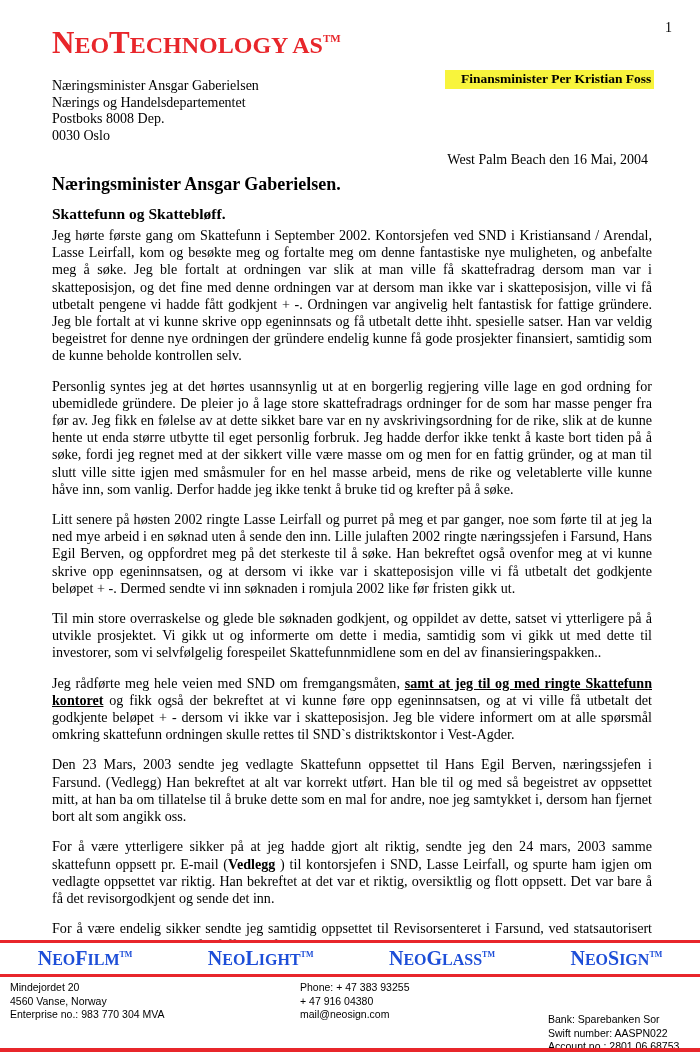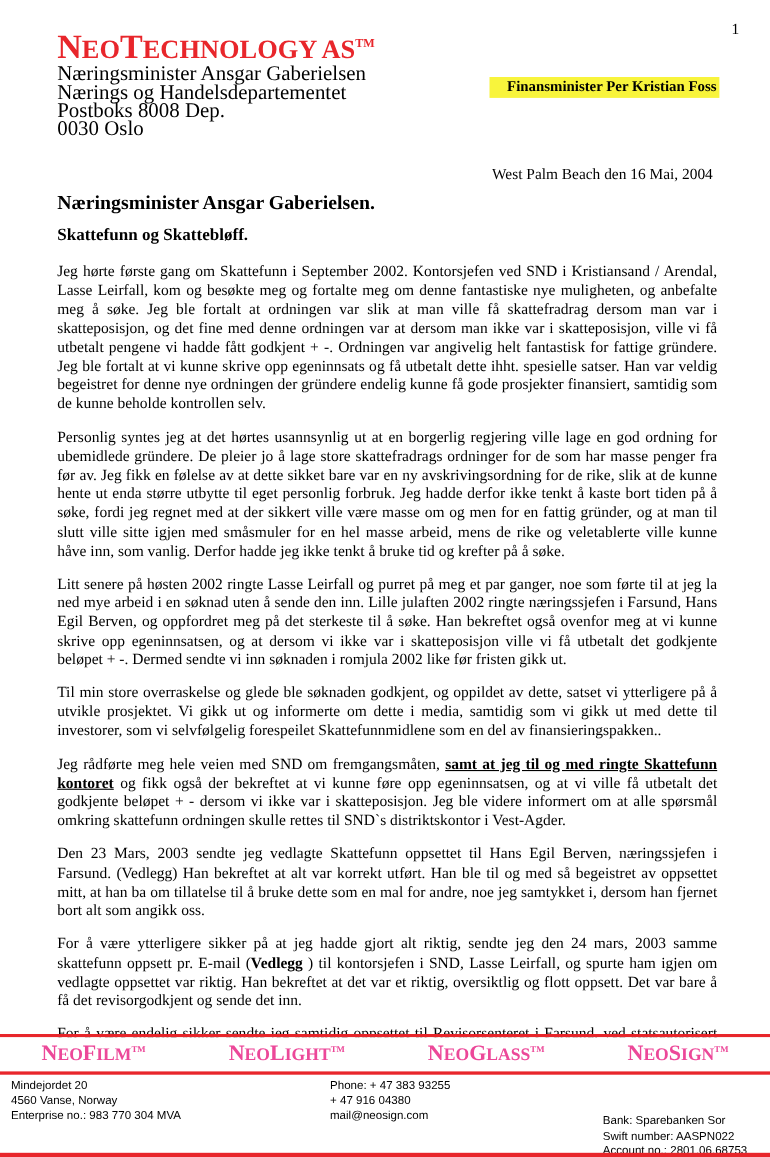--- a/index.html
+++ b/index.html
@@ -41,23 +41,23 @@
     font-size: 29px;
     letter-spacing: 0px;
     white-space: nowrap;
   }
   .logo .big { font-size: 31px; }
   .logo .small { font-size: 24px; }
   .logo .tm { font-size: 11px; vertical-align: super; }
 
   .addr {
     position: absolute;
-    top: 60px;
-    left: 52px;
-    font-size: 19px;
+    top: 78px;
+    left: 52px;
+    font-size: 14px;
     line-height: 16.5px;
   }
   .addr div { white-space: nowrap; }
 
   .highlight-name {
     position: absolute;
     top: 70px;
     left: 445px;
     background: #f8f43c;
     font-weight: bold;
@@ -87,21 +87,21 @@
   
   .body-area {
     position: absolute;
     top: 205px;
     left: 52px;
     width: 600px;
   }
   h2.subject {
     font-size: 15.5px;
     font-weight: bold;
-    margin: 0 0 16px 0;
+    margin: 0 0 4px 0;
     padding: 0;
   }
   p.para {
     font-size: 14.1px;
     line-height: 17.2px;
     margin: 0 0 13px 0;
     text-align: justify;
     font-family: Liberation Serif, serif;
   }
   .b { font-weight: bold; }
@@ -128,21 +128,21 @@
     top: 3px;
     left: 0;
     width: 700px;
     height: 31px;
     background: #ffffff;
     display: flex;
     align-items: center;
     justify-content: space-around;
   }
   .brand {
-    color: #ec4899;
+    color: #1d4ed8;
     font-family: "Liberation Serif", serif;
     font-weight: bold;
     font-size: 20px;
     white-space: nowrap;
   }
   .brand .small { font-size: 16px; }
   .brand .tm { font-size: 8px; vertical-align: super; }
   .footer-rule-mid {
     position: absolute;
     top: 34px;

